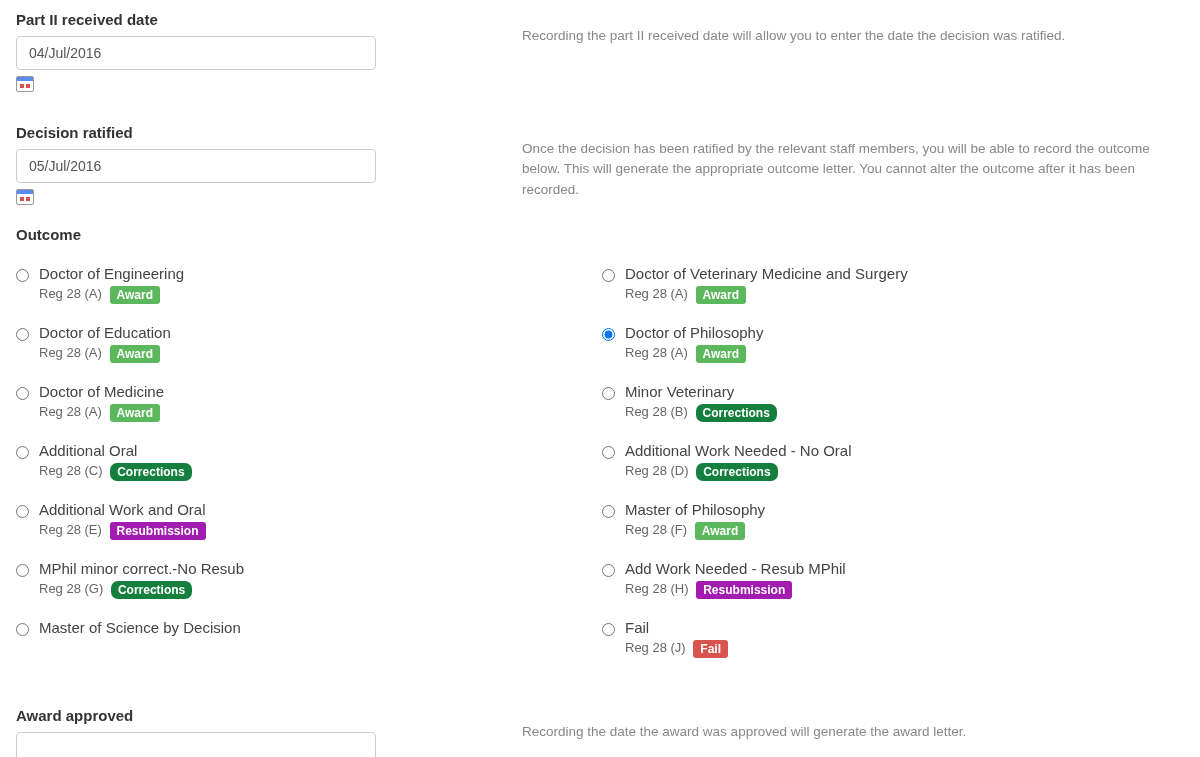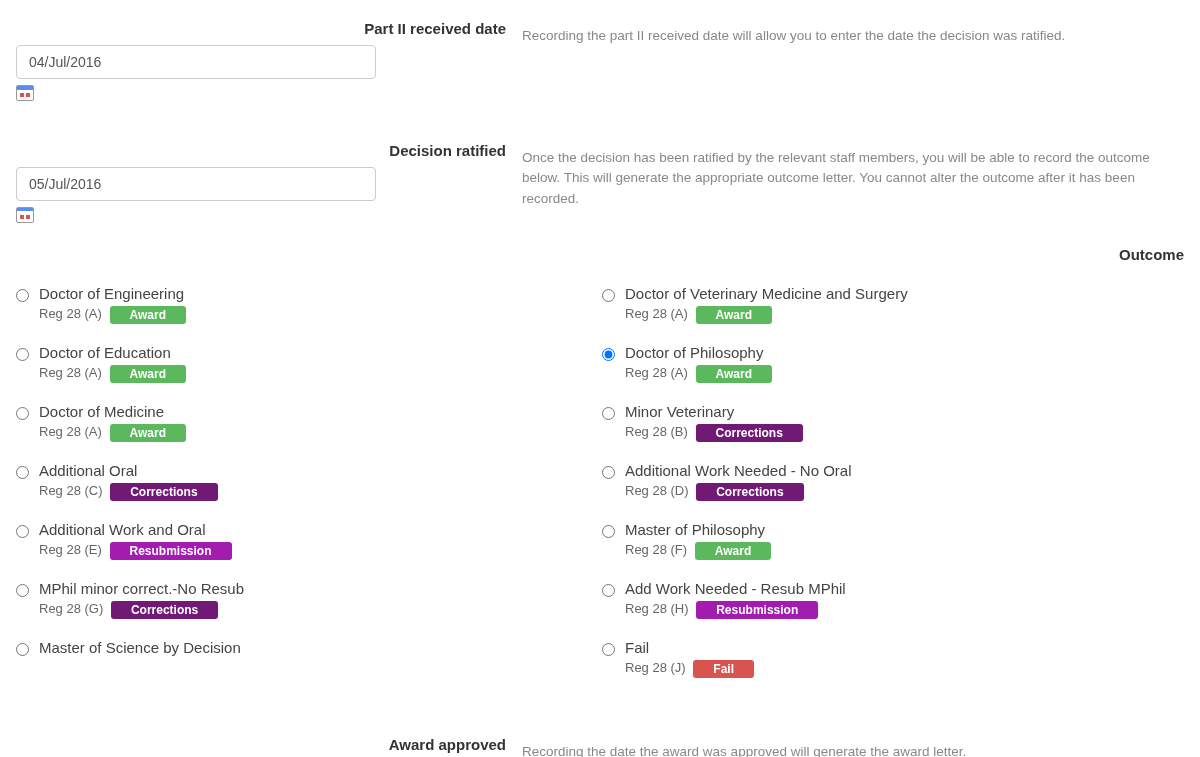--- a/index.html
+++ b/index.html
@@ -11,22 +11,21 @@
     color: #555;
     background: #fff;
   }
   .row { display: flex; width: 100%; }
   .col-left { width: 490px; flex-shrink: 0; }
   .col-right { flex: 1; padding-left: 16px; }
   .section-label {
     font-weight: 700;
     color: #333;
     font-size: 15px;
-    margin: 20px 0 8px;
-    text-align: right;
+    margin: 11px 0 8px;
   }
   .text-input {
     width: 360px;
     height: 34px;
     padding: 6px 12px;
     font-size: 14px;
     border: 1px solid #ccc;
     border-radius: 4px;
     color: #555;
     background: #fff;
@@ -79,30 +78,30 @@
   }
   .outcome-body { flex: 1; }
   .outcome-title {
     color: #444;
     font-size: 15px;
     margin-bottom: 4px;
   }
   .outcome-sub { font-size: 13px; color: #666; }
   .badge {
     display: inline-block;
-    padding: 2px 20px;
+    padding: 2px 7px;
     border-radius: 3px;
     color: #fff;
     font-size: 12px;
     font-weight: 700;
     margin-left: 4px;
     vertical-align: middle;
   }
   .b-award { background: #5cb85c; }
-  .b-corrections { background: #701a75; }
+  .b-corrections { background: #15803d; border-radius: 7px; }
   .b-resubmission { background: #a21caf; }
   .b-fail { background: #d9534f; }
   .block { margin-bottom: 18px; }
 </style>
 </head>
 <body>
 
 <div class="row block">
   <div class="col-left">
     <div class="section-label">Part II received date</div>

